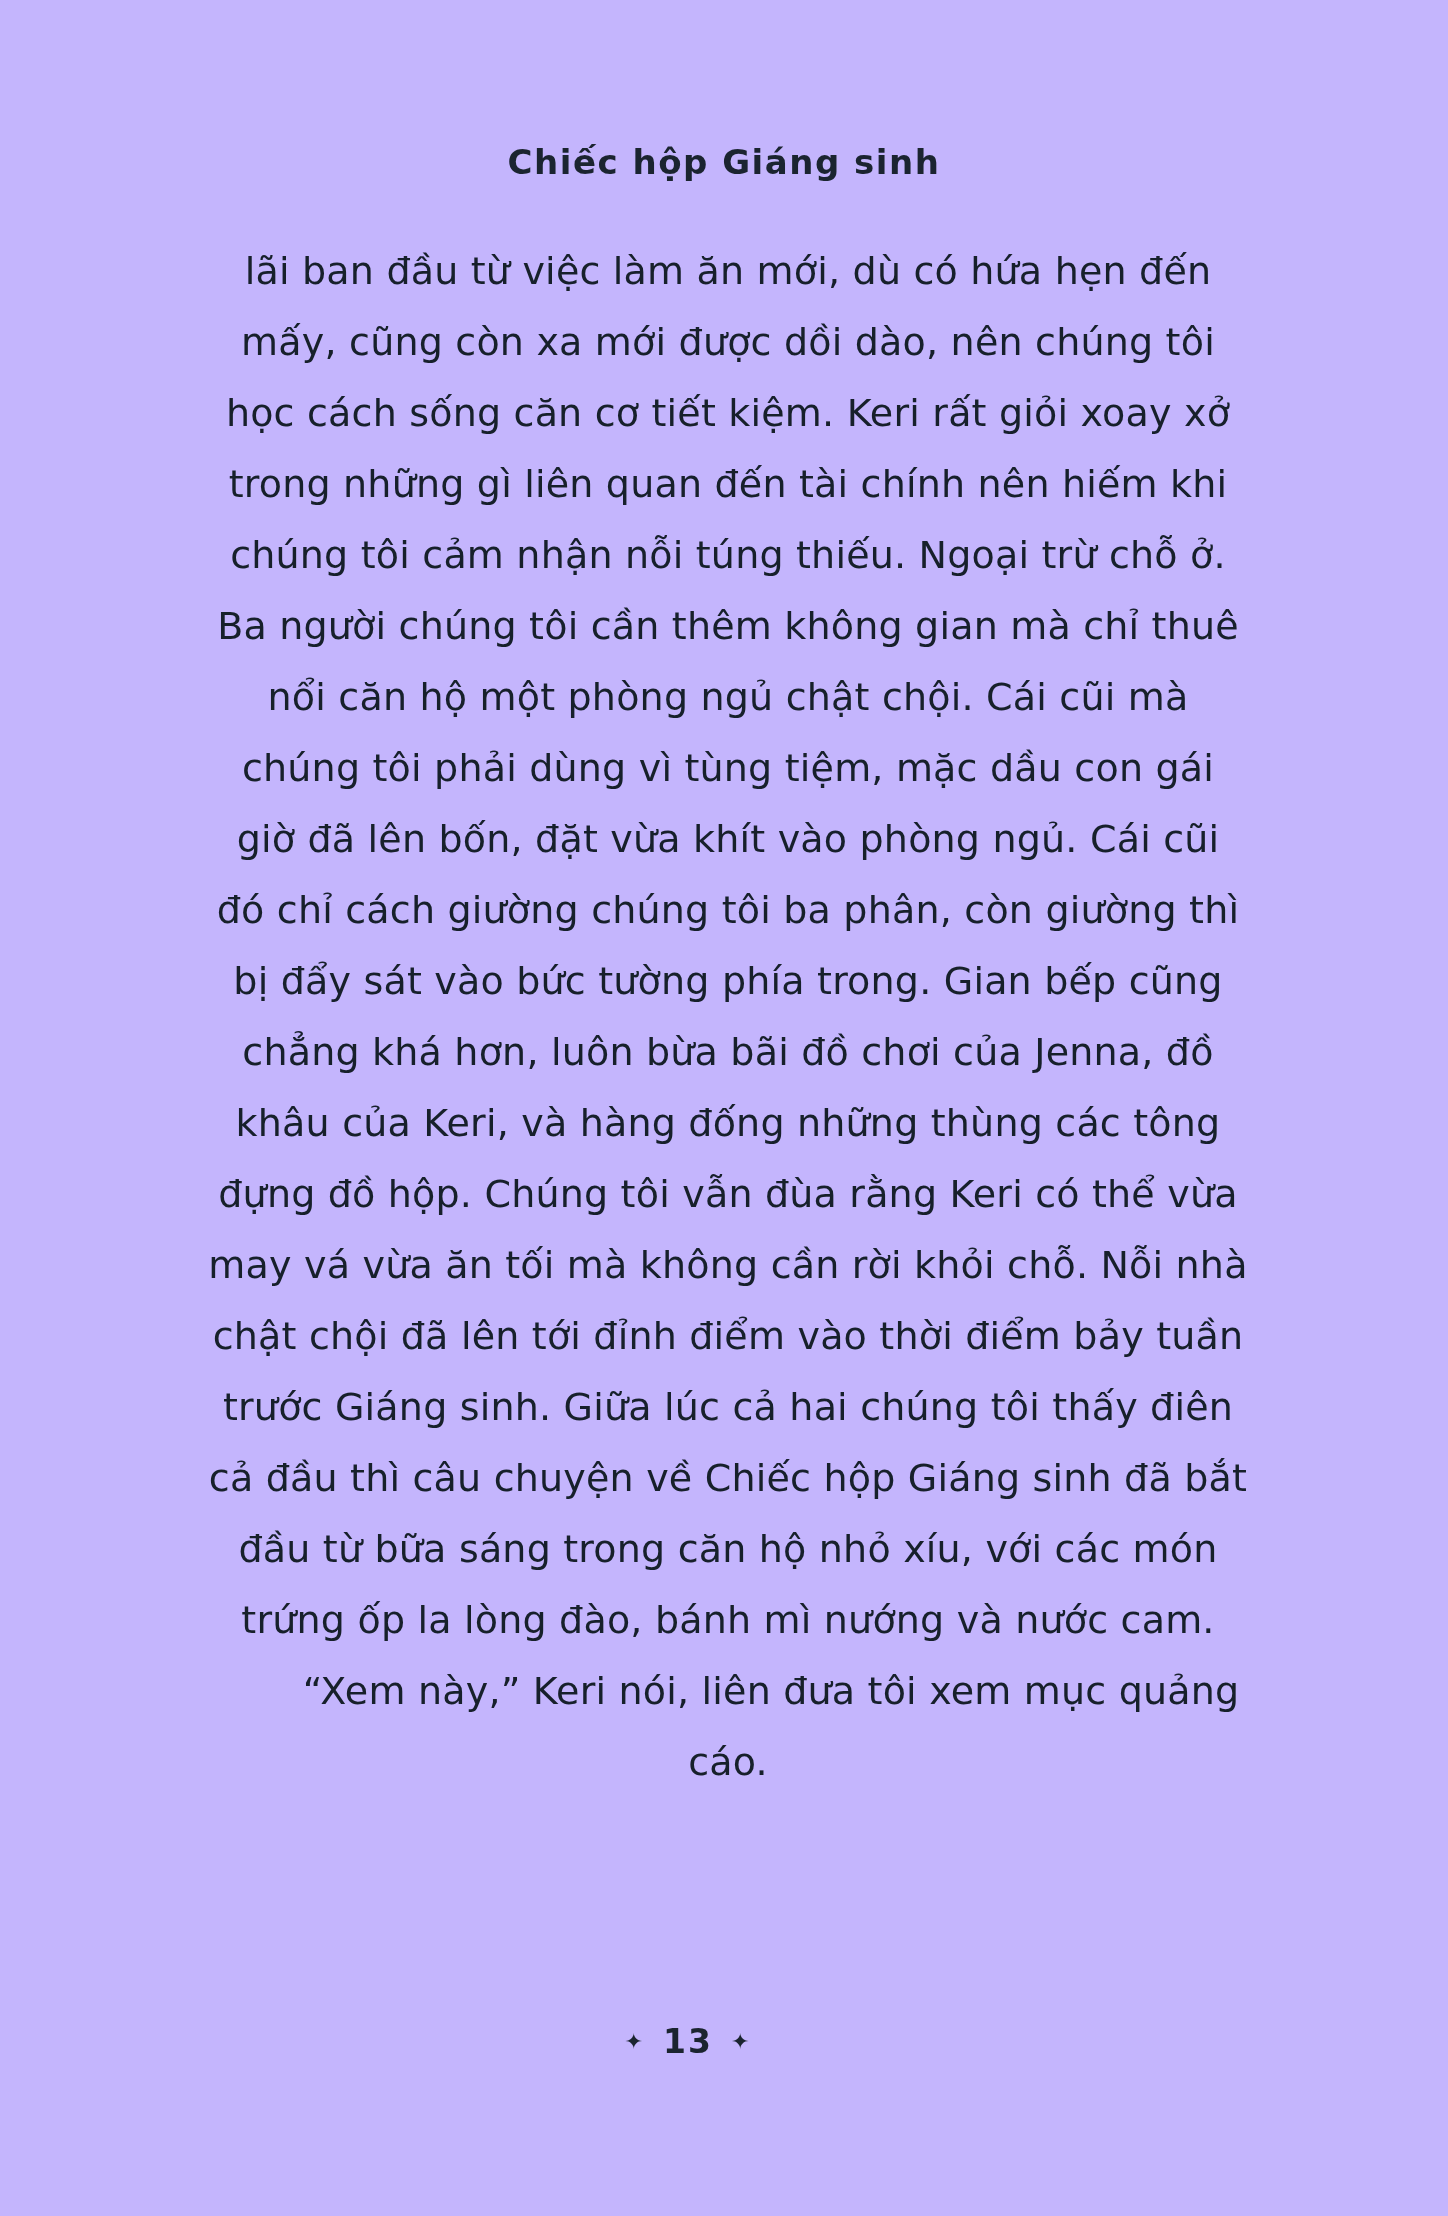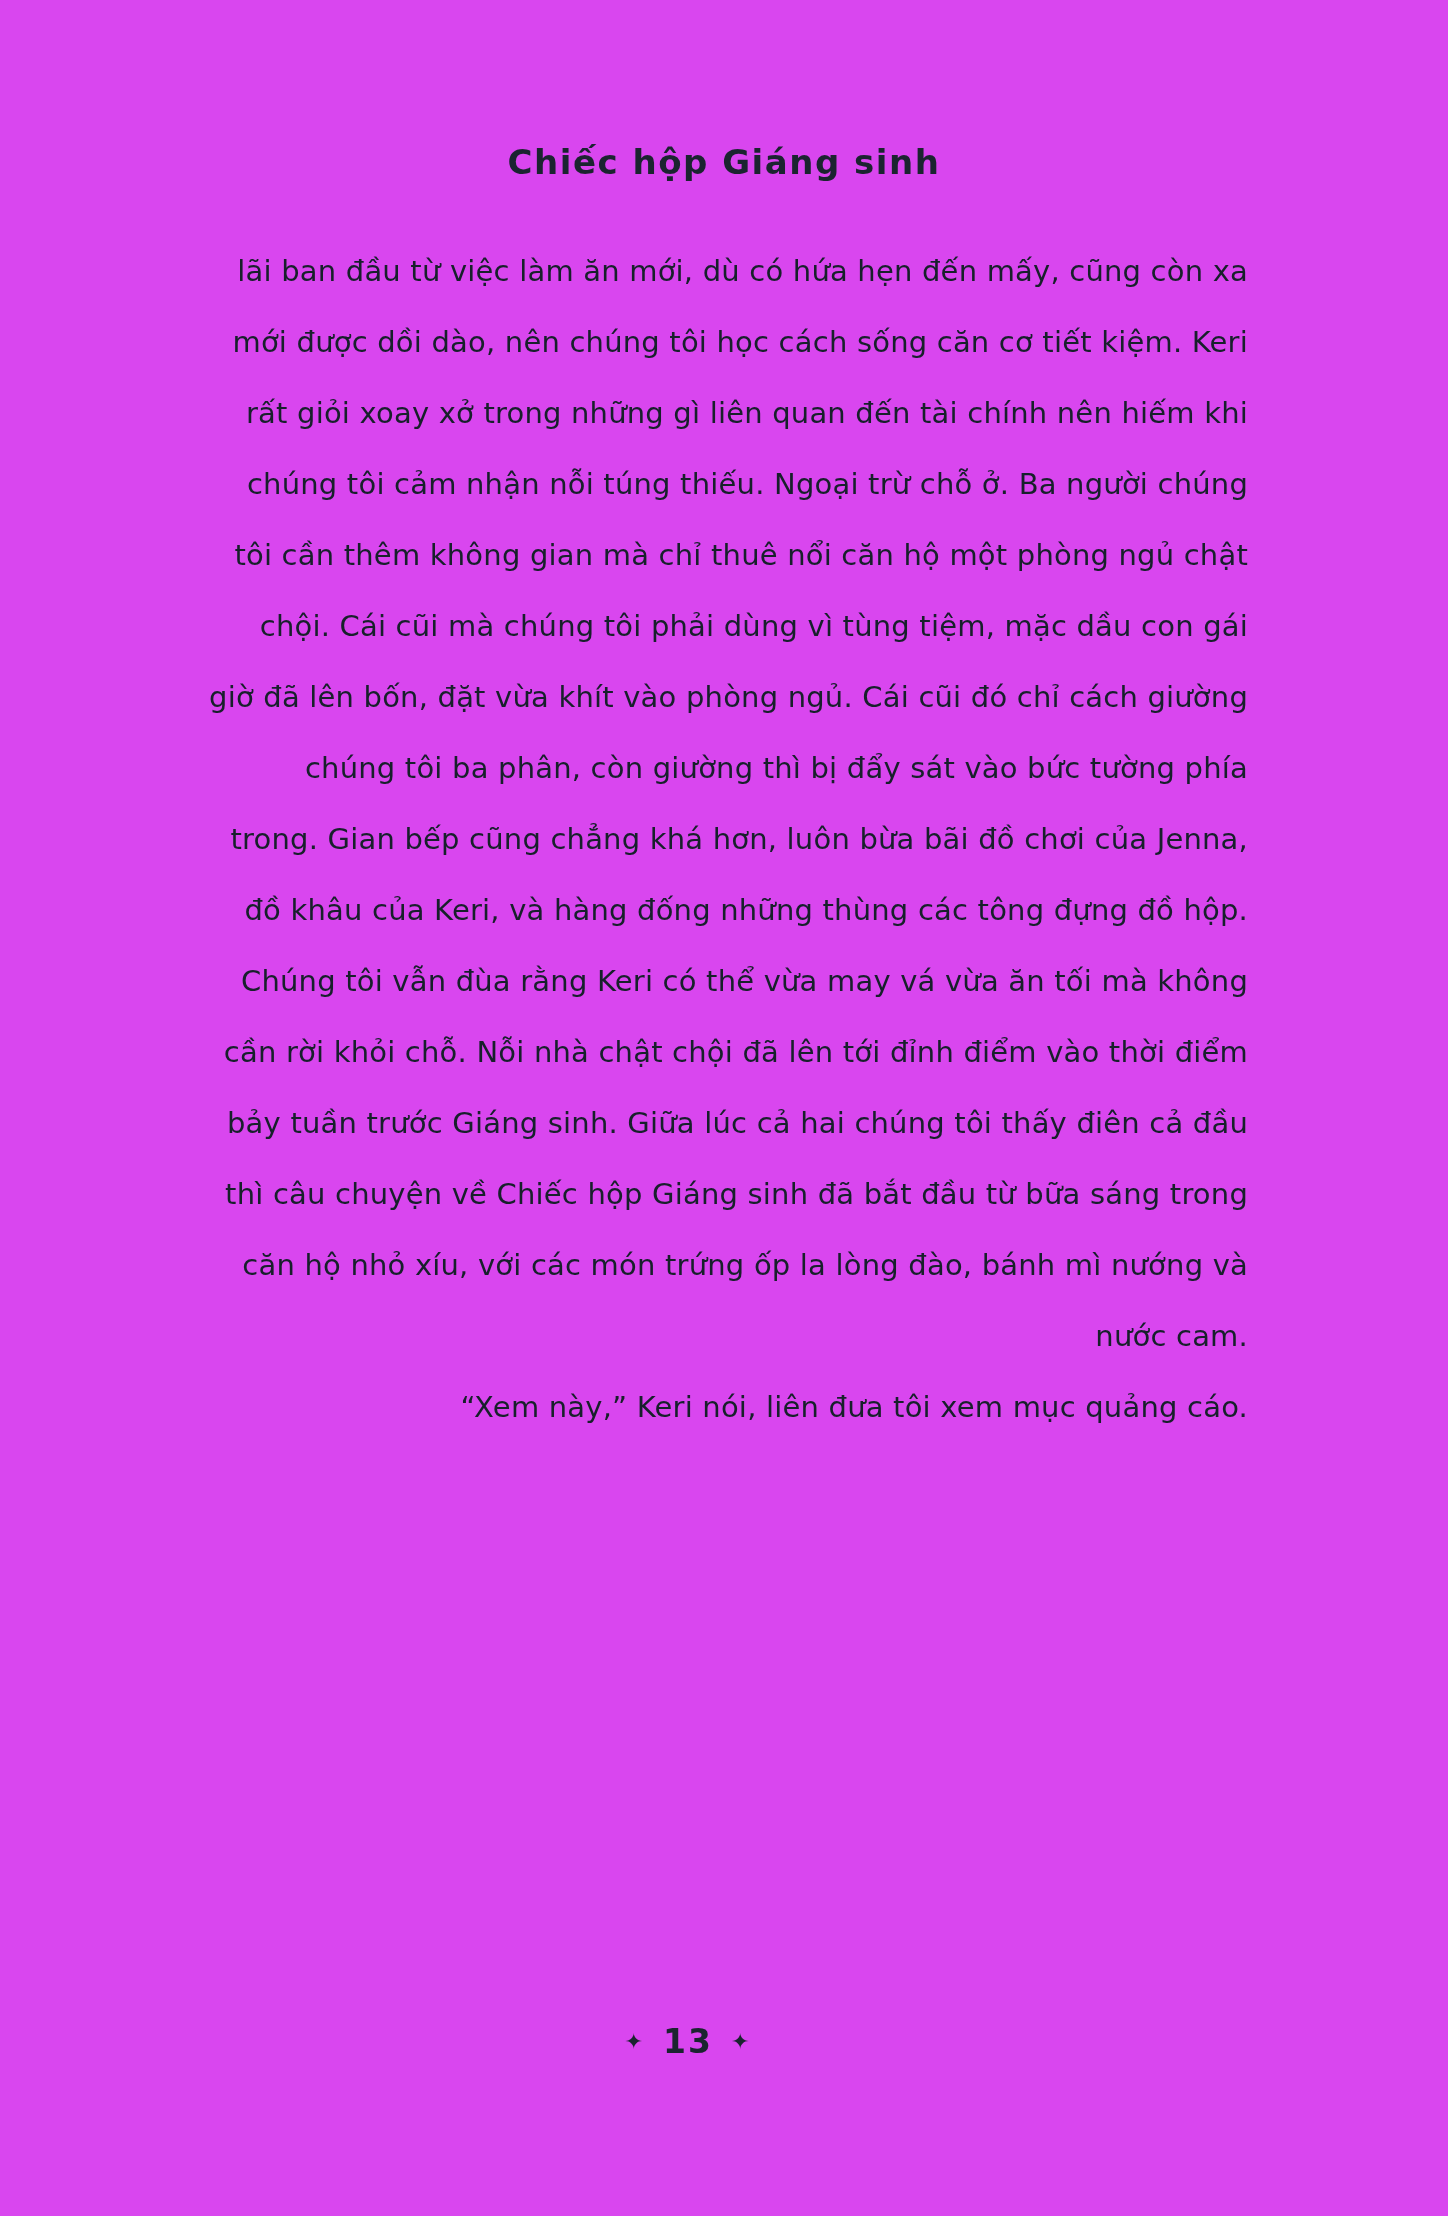--- a/index.html
+++ b/index.html
@@ -11,45 +11,45 @@
     width: 1448px;
     height: 2216px;
     font-family: "DejaVu Sans", sans-serif;
     color: #1b2430;
     overflow: hidden;
   }
   .page {
     position: relative;
     width: 1448px;
     height: 2216px;
-    background: #d946ef;
+    background: #c4b5fd;
     box-sizing: border-box;
   }
   .running-head {
     position: absolute;
     top: 142px;
     left: 0;
     width: 1448px;
     text-align: center;
     font-size: 34px;
     font-weight: 600;
     letter-spacing: 1.5px;
     color: #1b2430;
   }
   .body-col {
     position: absolute;
     top: 236px;
     left: 208px;
     width: 1040px;
   }
   .para {
-    font-size: 29px;
+    font-size: 38px;
     line-height: 71px;
     color: #17202b;
-    text-align: right;
+    text-align: center;
     margin: 0;
     letter-spacing: 0.2px;
   }
   .para + .para {
     margin-top: 0;
   }
   .para.indent {
     text-indent: 86px;
   }
   .folio {

